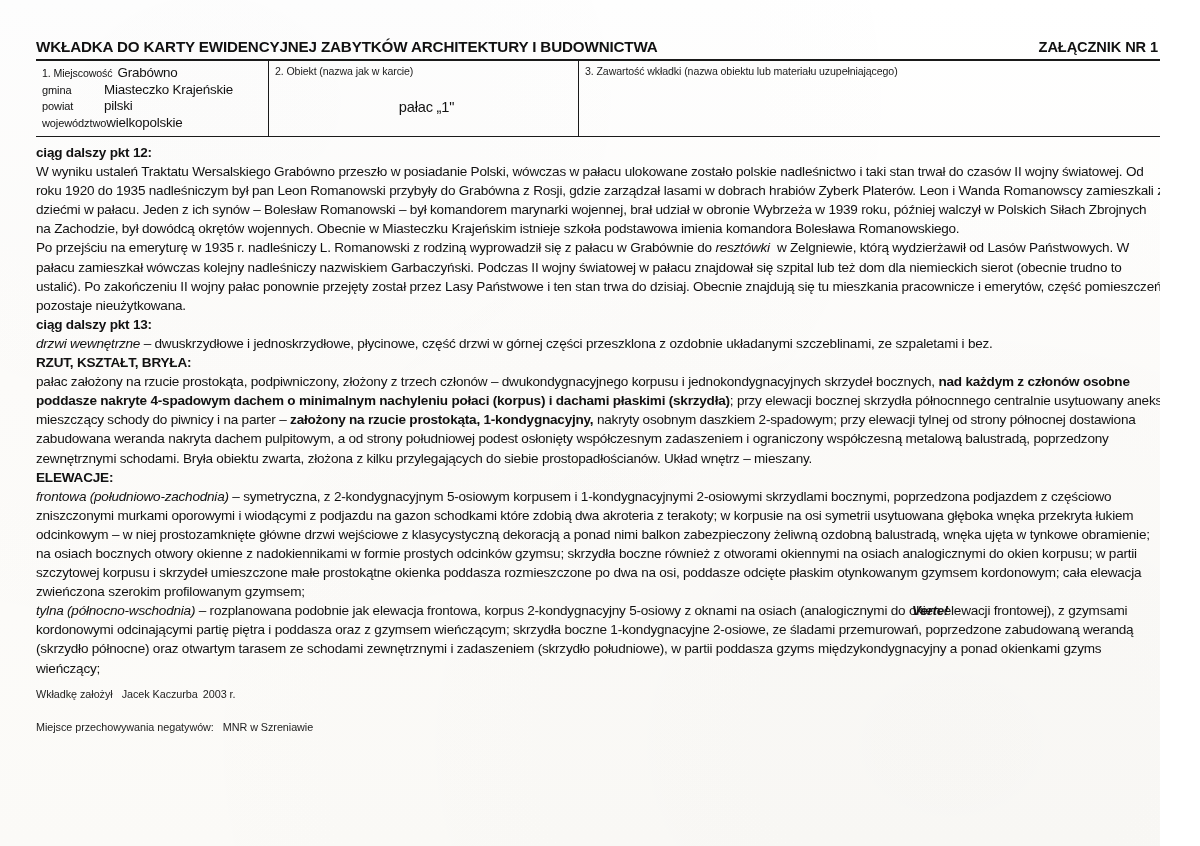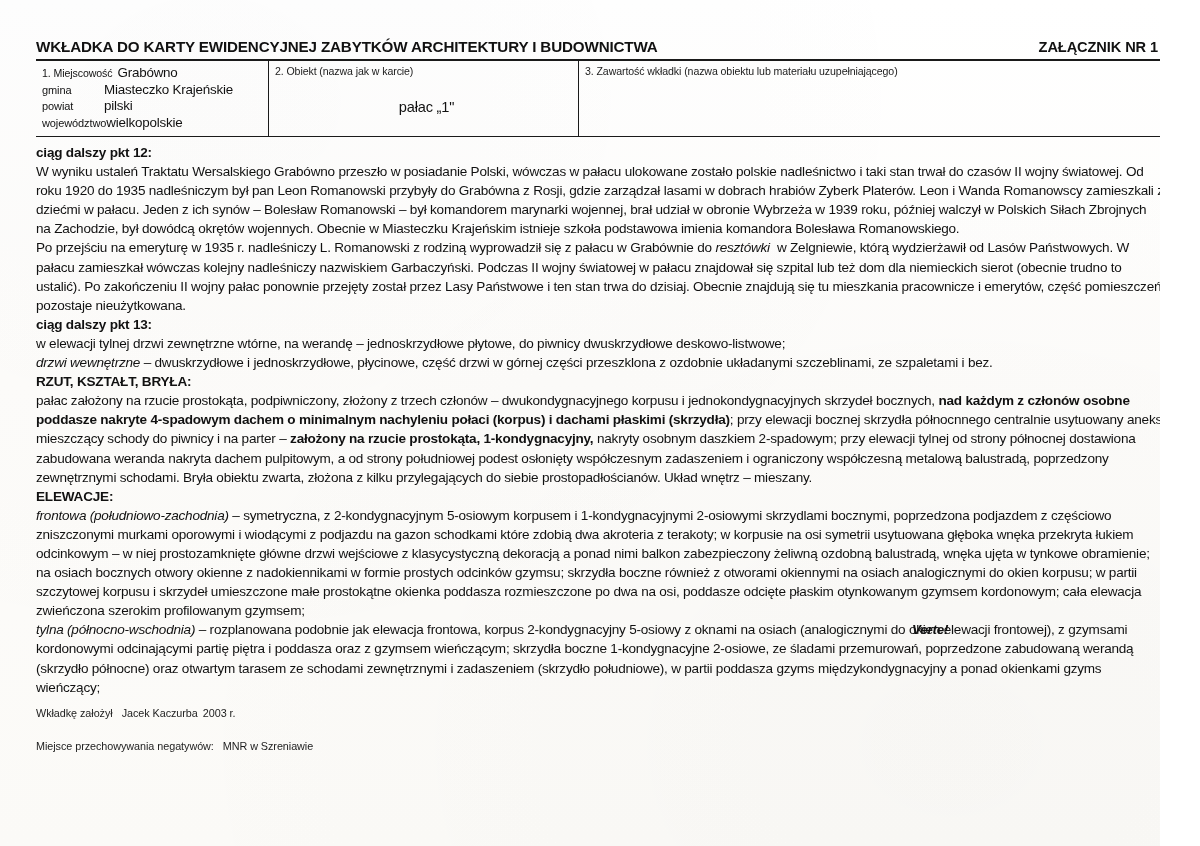--- a/index.html
+++ b/index.html
@@ -219,21 +219,20 @@
     <div class="body">
 
       <div class="sec-head">ciąg dalszy pkt 12:</div>
 
       <div class="para">W wyniku ustaleń Traktatu Wersalskiego Grabówno przeszło w posiadanie Polski, wówczas w pałacu ulokowane zostało polskie nadleśnictwo i taki stan trwał do czasów II wojny światowej. Od roku 1920 do 1935 nadleśniczym był pan Leon Romanowski przybyły do Grabówna z Rosji, gdzie zarządzał lasami w dobrach hrabiów Zyberk Platerów. Leon i Wanda Romanowscy zamieszkali z dziećmi w pałacu. Jeden z ich synów – Bolesław Romanowski – był komandorem marynarki wojennej, brał udział w obronie Wybrzeża w 1939 roku, później walczył w Polskich Siłach Zbrojnych na Zachodzie, był dowódcą okrętów wojennych. Obecnie w Miasteczku Krajeńskim istnieje szkoła podstawowa imienia komandora Bolesława Romanowskiego.</div>
 
       <div class="para"><span>Po przejściu na emeryturę w 1935 r. nadleśniczy L. Romanowski z rodziną wyprowadził się z pałacu w Grabównie do </span><i class="ital">resztówki</i><span>  w Zelgniewie, którą wydzierżawił od Lasów Państwowych. W pałacu zamieszkał wówczas kolejny nadleśniczy nazwiskiem Garbaczyński. Podczas II wojny światowej w pałacu znajdował się szpital lub też dom dla niemieckich sierot (obecnie trudno to ustalić). Po zakończeniu II wojny pałac ponownie przejęty został przez Lasy Państwowe i ten stan trwa do dzisiaj. Obecnie znajdują się tu mieszkania pracownicze i emerytów, część pomieszczeń pozostaje nieużytkowana.</span></div>
 
       <div class="sec-head">ciąg dalszy pkt 13:</div>
 
-      <div class="para">w elewacji tylnej drzwi zewnętrzne wtórne, na werandę – jednoskrzydłowe płytowe, do piwnicy dwuskrzydłowe deskowo-listwowe;</div>
 
       <div class="para"><i class="ital">drzwi wewnętrzne</i><span> – dwuskrzydłowe i jednoskrzydłowe, płycinowe, część drzwi w górnej części przeszklona z ozdobnie układanymi szczeblinami, ze szpaletami i bez.</span></div>
 
       <div class="sec-head">RZUT, KSZTAŁT, BRYŁA:</div>
 
       <div class="para"><span>pałac założony na rzucie prostokąta, podpiwniczony, złożony z trzech członów – dwukondygnacyjnego korpusu i jednokondygnacyjnych skrzydeł bocznych, </span><b class="bold">nad każdym z członów osobne poddasze nakryte 4-spadowym dachem o minimalnym nachyleniu połaci (korpus) i dachami płaskimi (skrzydła)</b><span>; przy elewacji bocznej skrzydła północnnego centralnie usytuowany aneks mieszczący schody do piwnicy i na parter – </span><b class="bold">założony na rzucie prostokąta, 1-kondygnacyjny,</b><span> nakryty osobnym daszkiem 2-spadowym; przy elewacji tylnej od strony północnej dostawiona zabudowana weranda nakryta dachem pulpitowym, a od strony południowej podest osłonięty współczesnym zadaszeniem i ograniczony współczesną metalową balustradą, poprzedzony zewnętrznymi schodami. Bryła obiektu zwarta, złożona z kilku przylegających do siebie prostopadłościanów. Układ wnętrz – mieszany.</span></div>
 
       <div class="sec-head">ELEWACJE:</div>
 
       <div class="para"><i class="ital">frontowa (południowo-zachodnia)</i><span> – symetryczna, z 2-kondygnacyjnym 5-osiowym korpusem i 1-kondygnacyjnymi 2-osiowymi skrzydlami bocznymi, poprzedzona podjazdem z częściowo zniszczonymi murkami oporowymi i wiodącymi z podjazdu na gazon schodkami które zdobią dwa akroteria z terakoty; w korpusie na osi symetrii usytuowana głęboka wnęka przekryta łukiem odcinkowym – w niej prostozamknięte główne drzwi wejściowe z klasycystyczną dekoracją a ponad nimi balkon zabezpieczony żeliwną ozdobną balustradą, wnęka ujęta w tynkowe obramienie; na osiach bocznych otwory okienne z nadokiennikami w formie prostych odcinków gzymsu; skrzydła boczne również z otworami okiennymi na osiach analogicznymi do okien korpusu; w partii szczytowej korpusu i skrzydeł umieszczone małe prostokątne okienka poddasza rozmieszczone po dwa na osi, poddasze odcięte płaskim otynkowanym gzymsem kordonowym; cała elewacja zwieńczona szerokim profilowanym gzymsem;</span></div>

